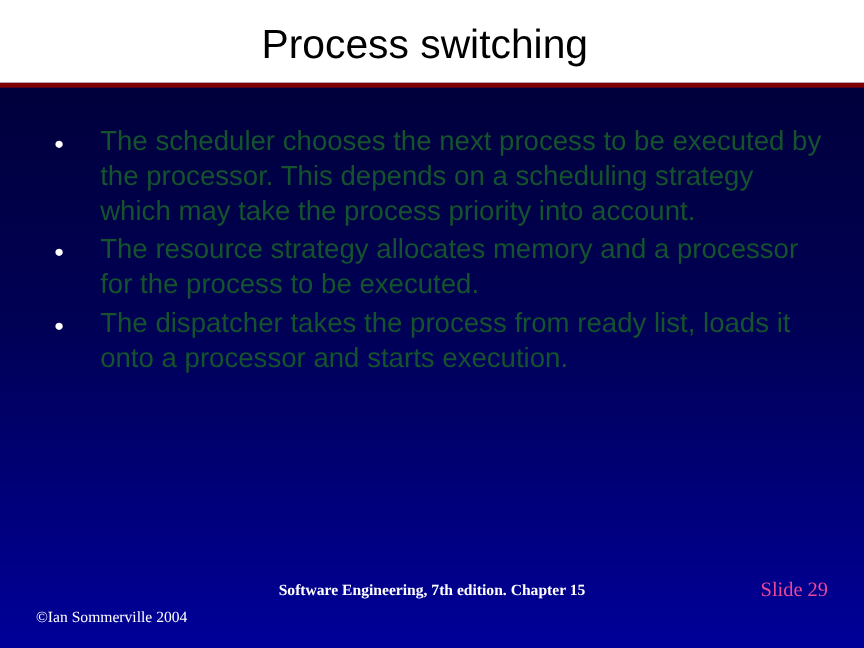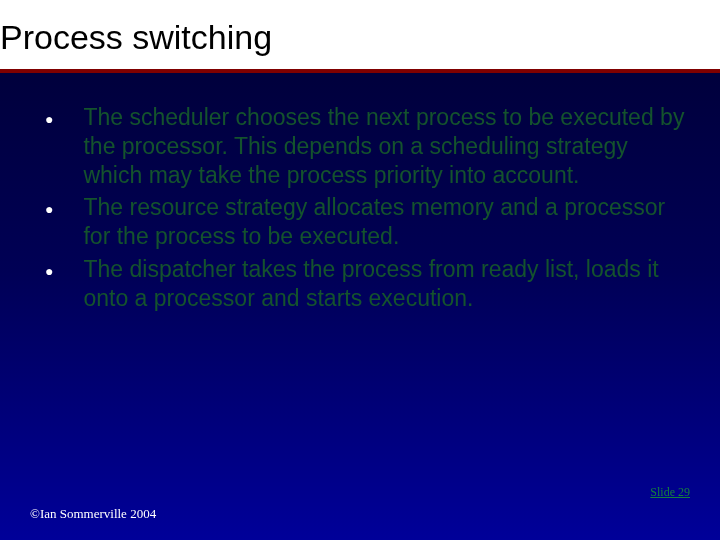--- a/index.html
+++ b/index.html
@@ -11,21 +11,21 @@
       width: 720px;
       height: 540px;
       background: linear-gradient(to bottom, #000033 0%, #000055 50%, #000099 100%);
       font-family: Arial, Helvetica, sans-serif;
       position: relative;
       overflow: hidden;
     }
     .title-area {
       background: #ffffff;
       padding: 18px 12px 12px 0;
-      text-align: left;
+      text-align: center;
     }
     .title {
       color: #000000;
       font-size: 34px;
       font-weight: normal;
     }
     .divider {
       height: 4px;
       background: #800000;
       width: 100%;
@@ -71,24 +71,23 @@
     .footer-center {
       color: #ffffff;
       font-size: 13px;
       font-family: "Times New Roman", Times, serif;
       font-weight: bold;
       position: absolute;
       left: 50%;
       transform: translateX(-50%);
     }
     .footer-right {
-      color: #15803d;
-      font-size: 12px;
+      color: #ec4899;
+      font-size: 17px;
       font-family: "Times New Roman", Times, serif;
-      text-decoration: underline;
     }
   </style>
 </head>
 <body>
 
 <div class="title-area">
   <h1 class="title">Process switching</h1>
 </div>
 <div class="divider"></div>
 
@@ -104,14 +103,15 @@
     </li>
     <li class="bullet-item">
       <span class="bullet">●</span>
       <span class="bullet-text">The dispatcher takes the process from ready list, loads it onto a processor and starts execution.</span>
     </li>
   </ul>
 </div>
 
 <div class="footer">
   <span class="footer-left">©Ian Sommerville 2004</span>
+  <span class="footer-center">Software Engineering, 7th edition. Chapter 15</span>
   <span class="footer-right">Slide 29</span>
 </div>
 
 </body></html>

